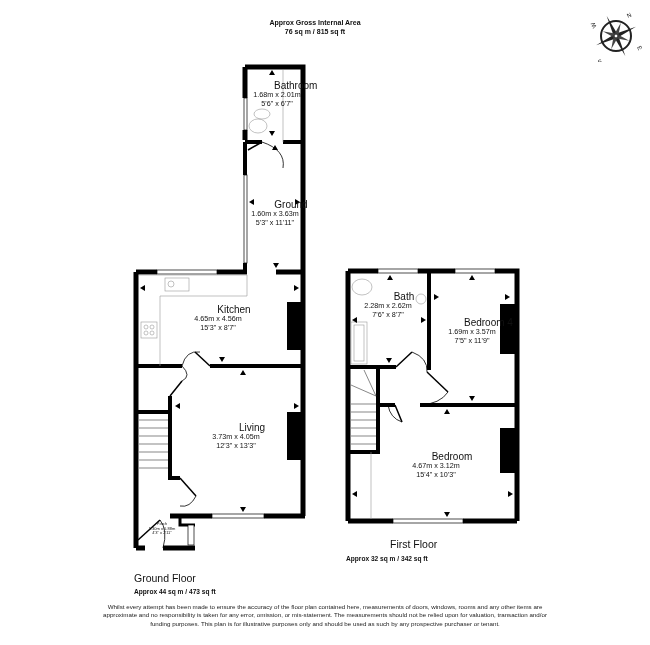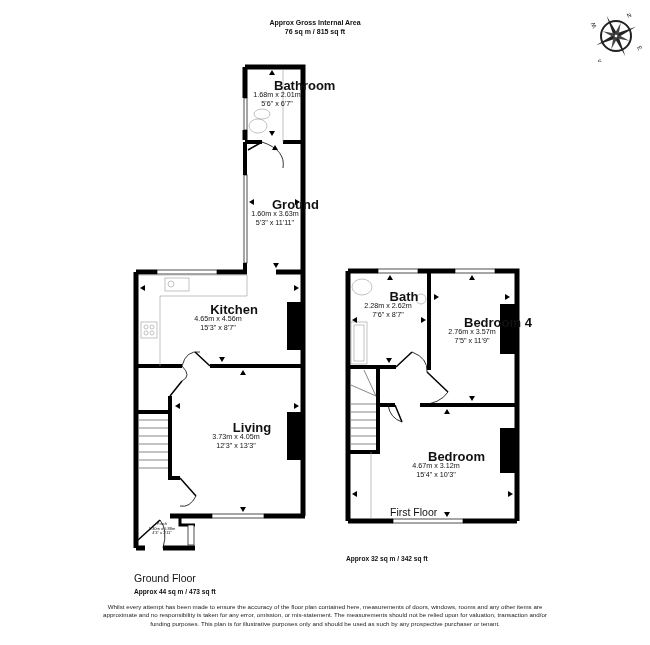--- a/index.html
+++ b/index.html
@@ -2,21 +2,21 @@
 <html><head>
   <meta charset="utf-8">
   <style>
     html, body { margin: 0; padding: 0; background: #ffffff; }
     body { width: 650px; height: 645px; position: relative; overflow: hidden; font-family: "Liberation Sans", sans-serif; color: #111; }
     .abs { position: absolute; }
     .hdr { left: 0; width: 650px; top: 18px; text-align: center; font-size: 7px; font-weight: bold; line-height: 9px; }
     .hdr div { margin-left: -20px; }
     svg#plan { position: absolute; left: 0; top: 0; }
     .room-label { position: absolute; text-align: center; font-size: 7.2px; line-height: 9px; white-space: nowrap; }
-    .room-label .nm { font-weight: bold; font-size: 13px; margin-left: 32px; }
+    .room-label .nm { font-weight: normal; font-size: 10px; margin-left: 32px; }
     .floor-title { position: absolute; font-size: 10.5px; }
     .floor-area { position: absolute; font-size: 6.6px; font-weight: bold; }
     .disclaimer { position: absolute; left: 100px; width: 450px; top: 603px; font-size: 6.2px; line-height: 8.4px; text-align: center; color: #222; }
     .compass { position: absolute; left: 590px; top: 10px; width: 52px; height: 52px; }
     .porch-label { position: absolute; font-size: 4px; line-height: 4.6px; text-align: center; white-space: nowrap; }
   </style>
 </head>
 <body>
 
 <div class="abs hdr">
@@ -233,27 +233,27 @@
   <div>4'3" x 2'11"</div>
 </div>
 
 <div class="room-label" style="left:348px; top:292px; width:80px;">
   <div class="nm">Bath</div>
   <div>2.28m x 2.62m</div>
   <div>7'6" x 8'7"</div>
 </div>
 <div class="room-label" style="left:432px; top:318px; width:80px;">
   <div class="nm">Bedroom 4</div>
-  <div>2.76m x 3.57m</div>
+  <div>1.69m x 3.57m</div>
   <div>7'5" x 11'9"</div>
 </div>
 <div class="room-label" style="left:396px; top:452px; width:80px;">
   <div class="nm">Bedroom</div>
   <div>4.67m x 3.12m</div>
   <div>15'4" x 10'3"</div>
 </div>
 
 <div class="floor-title" style="left:134px; top:572px;">Ground Floor</div>
 <div class="floor-area" style="left:134px; top:588px;">Approx 44 sq m / 473 sq ft</div>
-<div class="floor-title" style="left:346px; top:506px;padding-left:44px;">First Floor</div>
+<div class="floor-title" style="left:346px; top:538px;padding-left:44px;">First Floor</div>
 <div class="floor-area" style="left:346px; top:555px;">Approx 32 sq m / 342 sq ft</div>
 
 <div class="disclaimer">Whilst every attempt has been made to ensure the accuracy of the floor plan contained here, measurements of doors, windows, rooms and any other items are approximate and no responsibility is taken for any error, omission, or mis-statement. The measurements should not be relied upon for valuation, transaction and/or funding purposes. This plan is for illustrative purposes only and should be used as such by any prospective purchaser or tenant.</div>
 
 </body></html>

